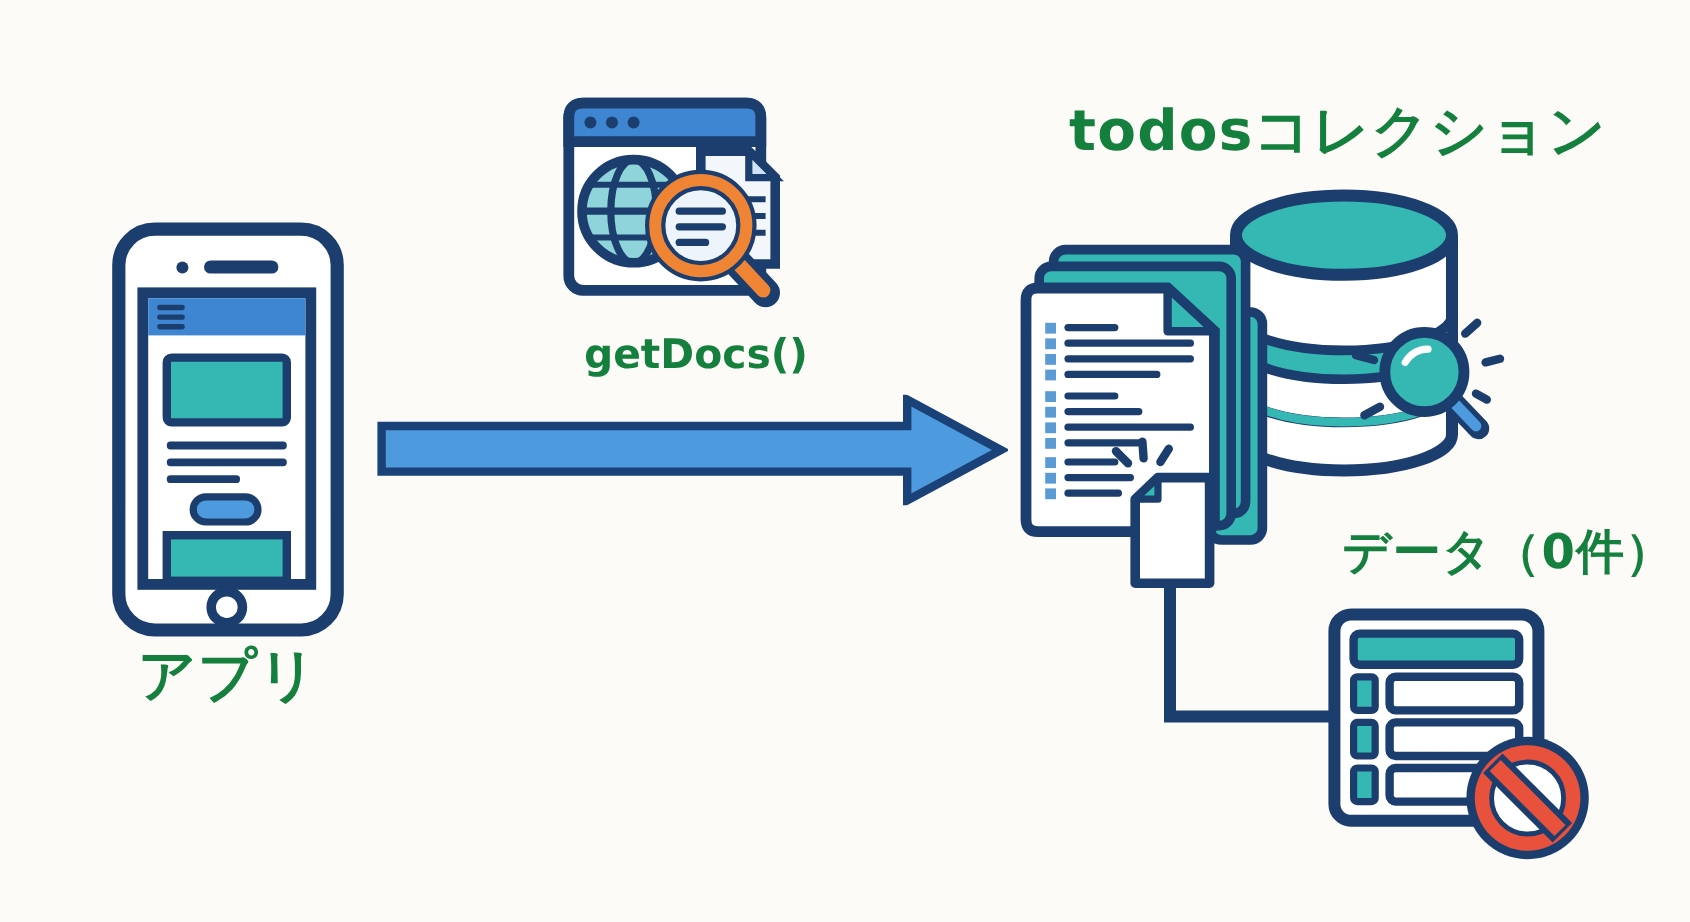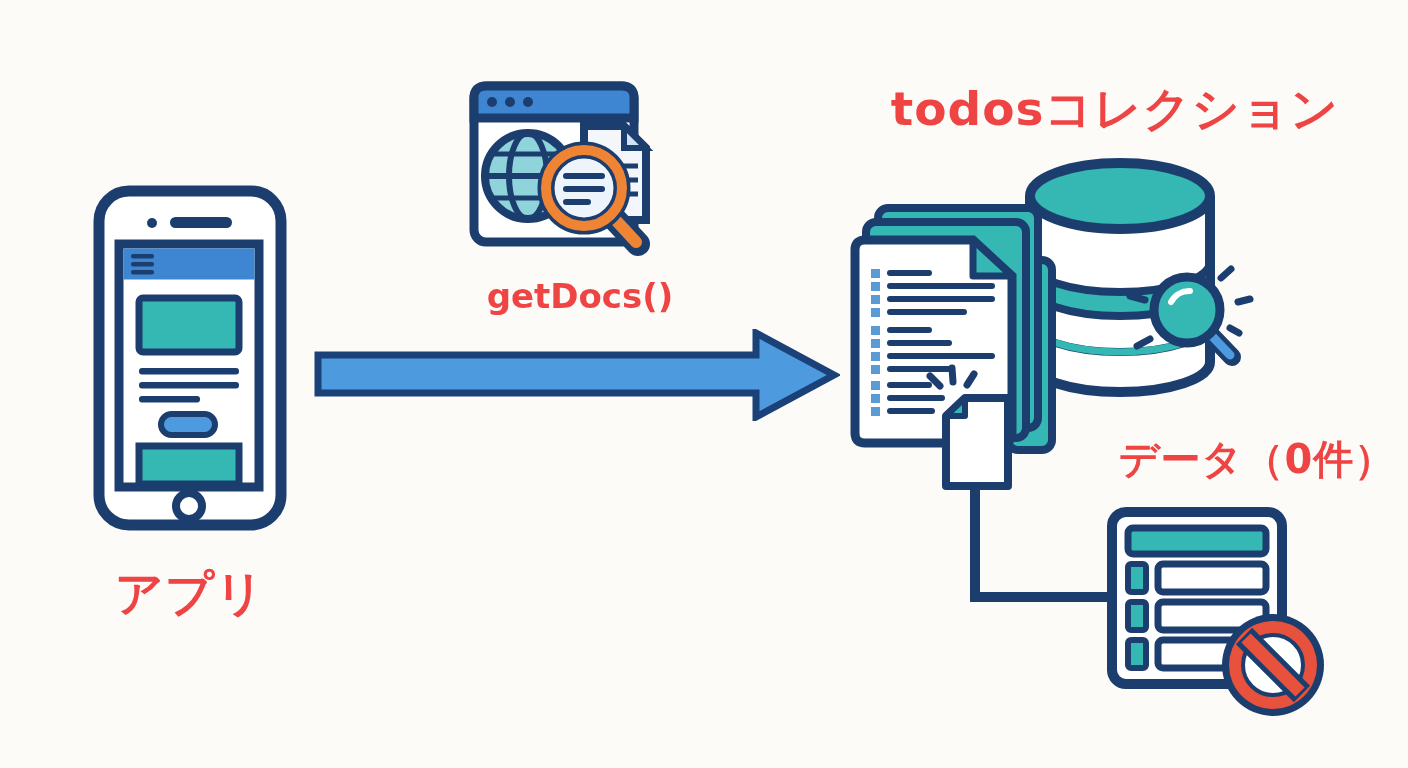--- a/index.html
+++ b/index.html
@@ -5,27 +5,27 @@
   html,body{margin:0;padding:0;}
   body{
     width:1408px;height:768px;overflow:hidden;
     background:#fcfbf8;
     font-family:"DejaVu Sans","Liberation Sans",sans-serif;
   }
   .canvas{position:relative;width:1408px;height:768px;background:#fcfbf8;}
   .abs{position:absolute;}
   .label{
     position:absolute;
-    color:#ef4444;
+    color:#15803d;
     font-weight:700;
     text-align:center;
     letter-spacing:1px;
     white-space:nowrap;
   }
-  .label-app{left:80px;top:562px;width:220px;font-size:48px;}
+  .label-app{left:80px;top:531px;width:220px;font-size:48px;}
   .label-getdocs{left:415px;top:276px;width:330px;font-size:34px;letter-spacing:0;}
   .label-todos{left:875px;top:78px;width:480px;font-size:47px;}
   .label-data{left:1072px;top:432px;width:370px;font-size:40px;}
 </style>
 </head>
 <body>
 
 <div class="canvas">
 
   <svg class="abs" style="left:90px;top:184px;" width="200" height="352" viewBox="0 0 200 352">

